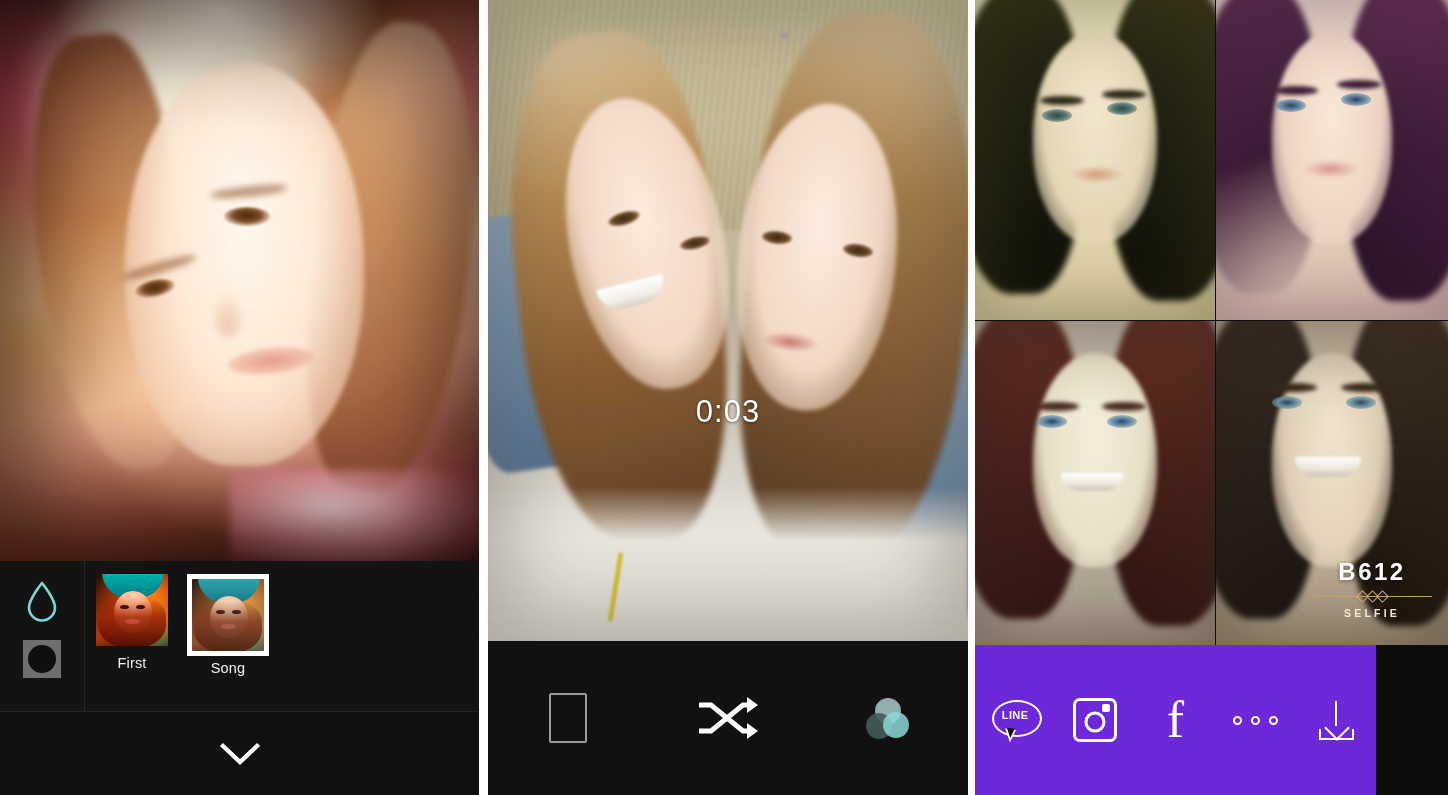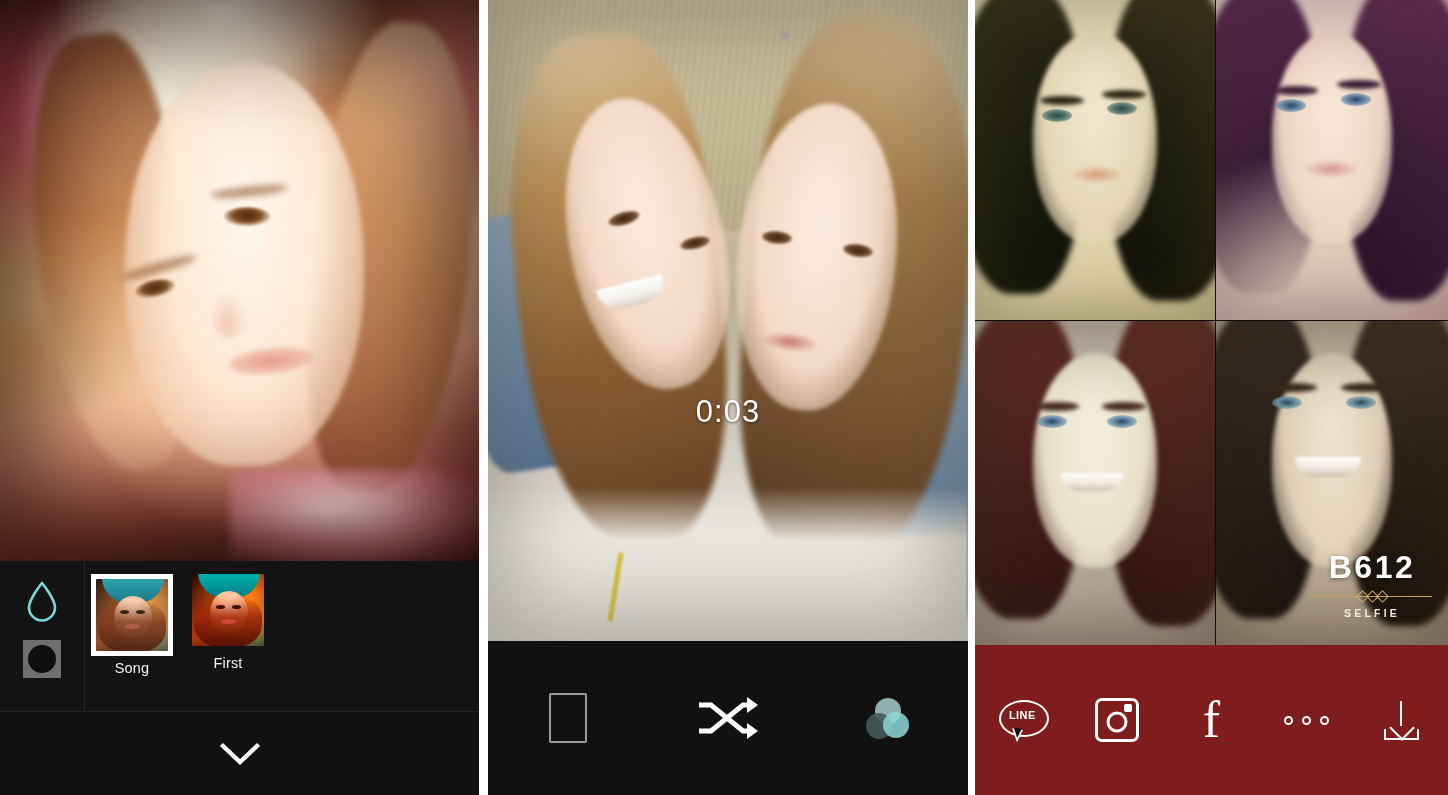--- a/index.html
+++ b/index.html
@@ -137,28 +137,28 @@
   .pf-bg{position:absolute;inset:0;}
   .pf-hairL{position:absolute;left:-8%;top:-4%;width:52%;height:96%;border-radius:44% 36% 38% 44%;filter:blur(3px);}
   .pf-hairR{position:absolute;right:-10%;top:-6%;width:54%;height:100%;border-radius:36% 44% 44% 38%;filter:blur(3px);}
   .pf-face{position:absolute;left:24%;top:10%;width:52%;height:66%;border-radius:50% 50% 46% 46%;filter:blur(2px);}
   .pf-brow{position:absolute;height:9px;width:44px;border-radius:50%;filter:blur(2px);}
   .pf-eye{position:absolute;width:30px;height:13px;border-radius:50%;filter:blur(.7px);}
   .pf-lip{position:absolute;border-radius:50%;filter:blur(1.4px);}
   .pf-vig{position:absolute;inset:0;}
 
   .b612-mark{position:absolute;right:16px;bottom:26px;width:120px;text-align:center;}
-  .b612-title{color:#ffffff;font-size:32px;font-weight:700;letter-spacing:2.5px;text-shadow:0 1px 4px rgba(0,0,0,.45);}
+  .b612-title{color:#ffffff;font-size:24px;font-weight:700;letter-spacing:2.5px;text-shadow:0 1px 4px rgba(0,0,0,.45);}
   .b612-rule{position:relative;height:14px;margin-top:3px;display:flex;align-items:center;justify-content:center;}
   .b612-rule .ln{position:absolute;left:0;right:0;top:50%;height:1px;background:#c9a05a;}
   .b612-rule .dm{position:relative;display:flex;gap:1px;padding:0 4px;background:transparent;}
   .b612-rule .dm i{display:block;width:7px;height:7px;border:1px solid #d8b068;transform:rotate(45deg);}
   .b612-sub{margin-top:4px;color:#f2ead8;font-size:10.5px;letter-spacing:3.2px;font-weight:700;}
 
-  .rp-toolbar{position:absolute;left:0;top:645px;width:473px;height:150px;background:#7f1d1d;
+  .rp-toolbar{position:absolute;left:0;top:645px;width:401px;height:150px;background:#6d28d9;
     display:flex;align-items:center;}
   .rp-slot{flex:1;display:flex;align-items:center;justify-content:center;}
   .line-icon{position:relative;width:46px;height:40px;}
   .line-bub{position:absolute;left:0;top:0;width:46px;height:33px;border:2.2px solid #fff;border-radius:50%;}
   .line-tail{position:absolute;left:12px;top:29px;width:0;height:0;border-left:7px solid transparent;border-right:4px solid transparent;border-top:13px solid #fff;transform:rotate(9deg);}
   .line-tail-in{position:absolute;left:13.5px;top:28px;width:0;height:0;border-left:5px solid transparent;border-right:3px solid transparent;border-top:10px solid #111;transform:rotate(9deg);z-index:2;}
   .line-txt{position:absolute;left:0;top:9px;width:46px;text-align:center;color:#fff;font-size:11px;font-weight:700;letter-spacing:.4px;}
   .insta-icon{width:44px;height:44px;border:3px solid #fff;border-radius:7px;position:relative;box-sizing:border-box;}
   .insta-icon .lens{position:absolute;left:50%;top:54%;transform:translate(-50%,-50%);width:21px;height:21px;border:3px solid #fff;border-radius:50%;box-sizing:border-box;}
   .insta-icon .dot{position:absolute;right:4px;top:3px;width:8px;height:8px;border-radius:2px;background:#fff;}
@@ -201,46 +201,46 @@
           </svg>
         </div>
         <div class="icon-maskcircle">
             <i></i>
           </div>
       </div>
 
       <div class="lp-thumbs">
 
 
+        <div class="thumb t-first">
+          <div class="tilewrap">
+            <div class="tile">
+              <div class="hat"></div>
+                <div class="fc"></div>
+                <div class="hair"></div>
+              <div class="ey l"></div>
+                <div class="ey r"></div>
+                <div class="lp"></div>
+            </div>
+          </div>
+          <div class="lab">First</div>
+        </div>
+
         <div class="thumb t-song sel">
           <div class="tilewrap">
             <div class="tile">
               <div class="hat"></div>
                 <div class="fc"></div>
                 <div class="hair"></div>
               <div class="ey l"></div>
                 <div class="ey r"></div>
                 <div class="lp"></div>
             </div>
           </div>
           <div class="lab">Song</div>
-        </div>
-
-        <div class="thumb t-first">
-          <div class="tilewrap">
-            <div class="tile">
-              <div class="hat"></div>
-                <div class="fc"></div>
-                <div class="hair"></div>
-              <div class="ey l"></div>
-                <div class="ey r"></div>
-                <div class="lp"></div>
-            </div>
-          </div>
-          <div class="lab">First</div>
         </div>
 
 
       </div>
     </div>
 
     <div class="lp-divider"></div>
 
     <div class="lp-chevron">
       <svg width="46" height="28" viewBox="0 0 46 28" aria-hidden="true">

